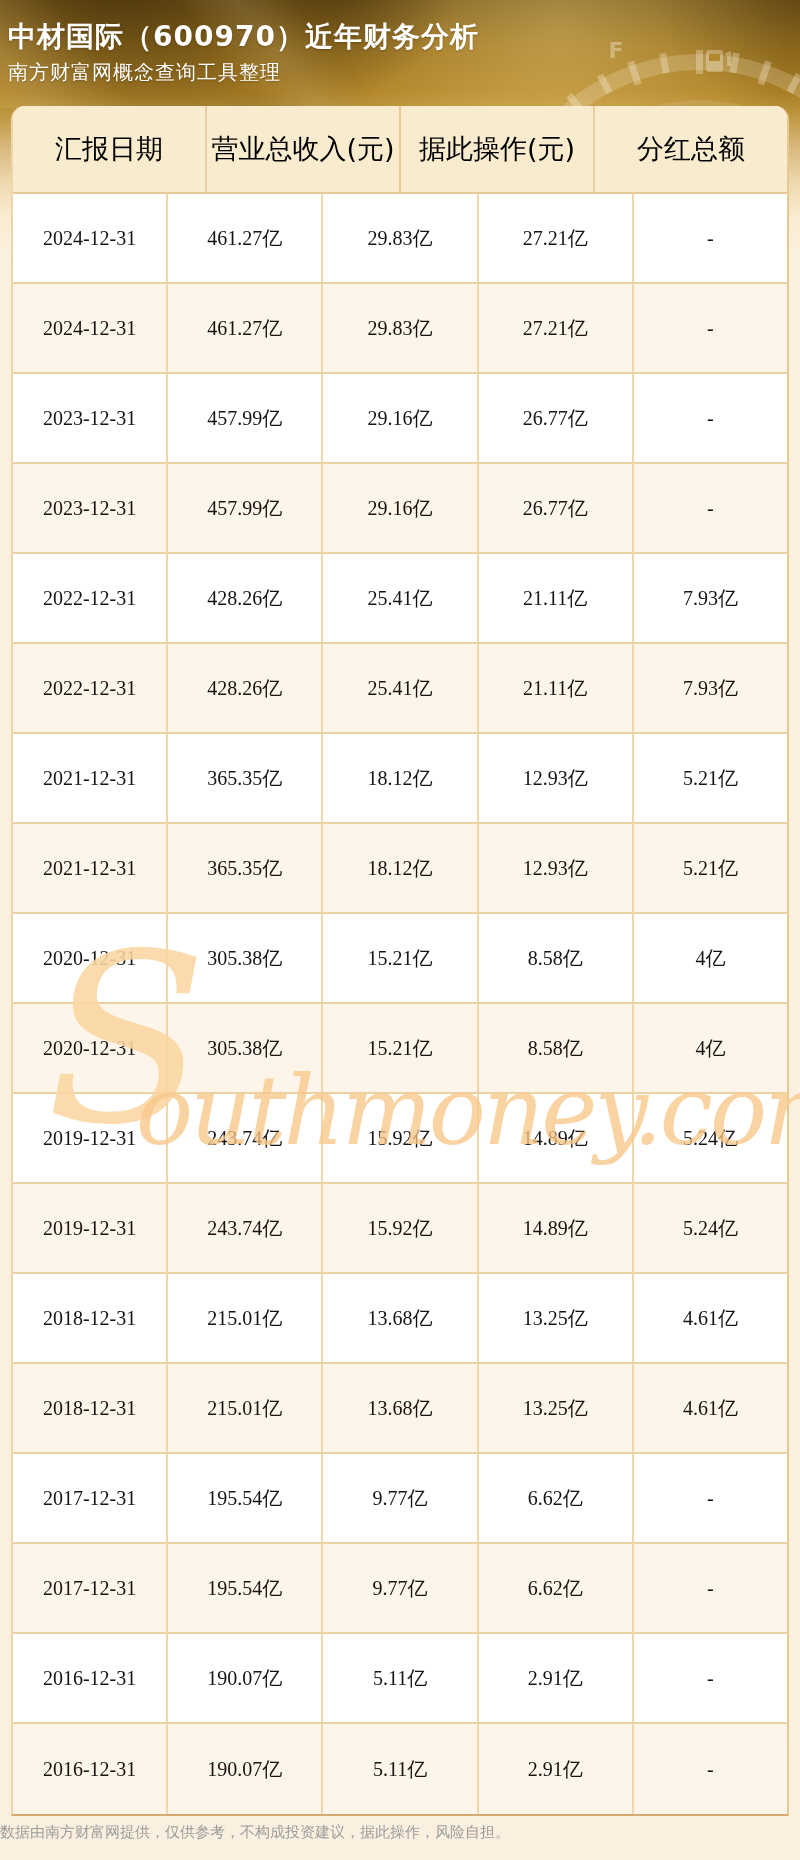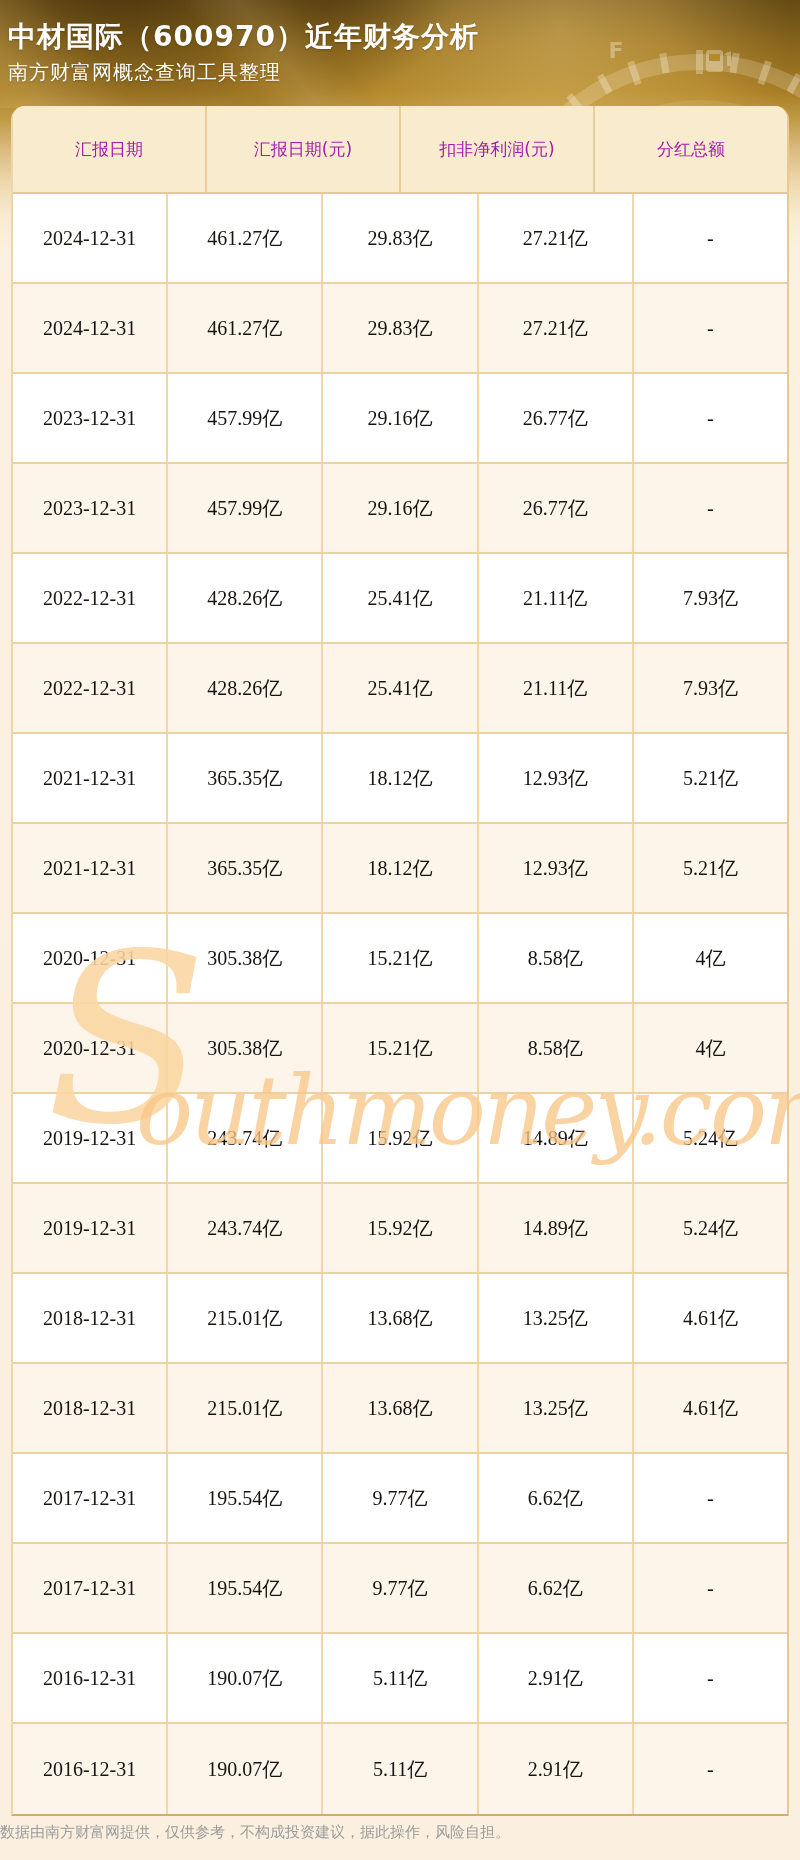--- a/index.html
+++ b/index.html
@@ -24,21 +24,21 @@
   .subtitle{top:56px;font-size:20px;line-height:32px;font-weight:400;letter-spacing:1px;}
   .ftable{
     position:absolute;left:11px;top:106px;width:778px;z-index:1;
     border-radius:14px 14px 0 0;overflow:hidden;
     border-left:2px solid #eed6ab;border-right:2px solid #e7c globális;
     border-right:2px solid #e7c994;border-bottom:2px solid #d3ab72;
     box-sizing:border-box;background:#ffffff;
   }
   .thead{display:flex;height:88px;background:#f9ecce;border-bottom:2px solid #e6c997;box-sizing:border-box;}
   .hcell{flex:1 1 0;display:flex;align-items:center;justify-content:center;
-    font-size:17px;font-weight:500;color:#a21caf;border-right:2px solid #eacd9d;box-sizing:border-box;}
+    font-size:27px;font-weight:500;color:#000000;border-right:2px solid #eacd9d;box-sizing:border-box;}
   .hcell:last-child{border-right:none;}
   .trow{display:flex;height:90px;box-sizing:border-box;border-bottom:2px solid #ecd1a2;font-family:Liberation Serif, serif;}
   .trow:last-child{border-bottom:none;}
   .trow.white{background:#ffffff;}
   .trow.cream{background:#fdf5ea;}
   .tcell{flex:1 1 0;display:flex;align-items:center;justify-content:center;
     font-size:20px;color:#171310;border-right:2px solid #f0d6a9;box-sizing:border-box;}
   .tcell:last-child{border-right:none;}
   .watermark{position:absolute;left:0;top:0;width:800px;height:1860px;z-index:5;pointer-events:none;}
   .wm-s{position:absolute;left:46px;top:922px;font-family:"DejaVu Serif","Liberation Serif",serif;
@@ -94,22 +94,22 @@
     </g>
   </svg>
 </div>
 
 <div class="title">中材国际（600970）近年财务分析</div>
 <div class="subtitle">南方财富网概念查询工具整理</div>
 
 <div class="ftable">
   <div class="thead">
     <div class="hcell">汇报日期</div>
-    <div class="hcell">汇报日期(元)</div>
-    <div class="hcell">扣非净利润(元)</div>
+    <div class="hcell">营业总收入(元)</div>
+    <div class="hcell">据此操作(元)</div>
     <div class="hcell">分红总额</div>
   </div>
   <div id="table-body">
       <div class="trow white">
         <div class="tcell">2024-12-31</div>
         <div class="tcell">461.27亿</div>
         <div class="tcell">29.83亿</div>
         <div class="tcell">27.21亿</div>
         <div class="tcell">-</div>
       </div>

